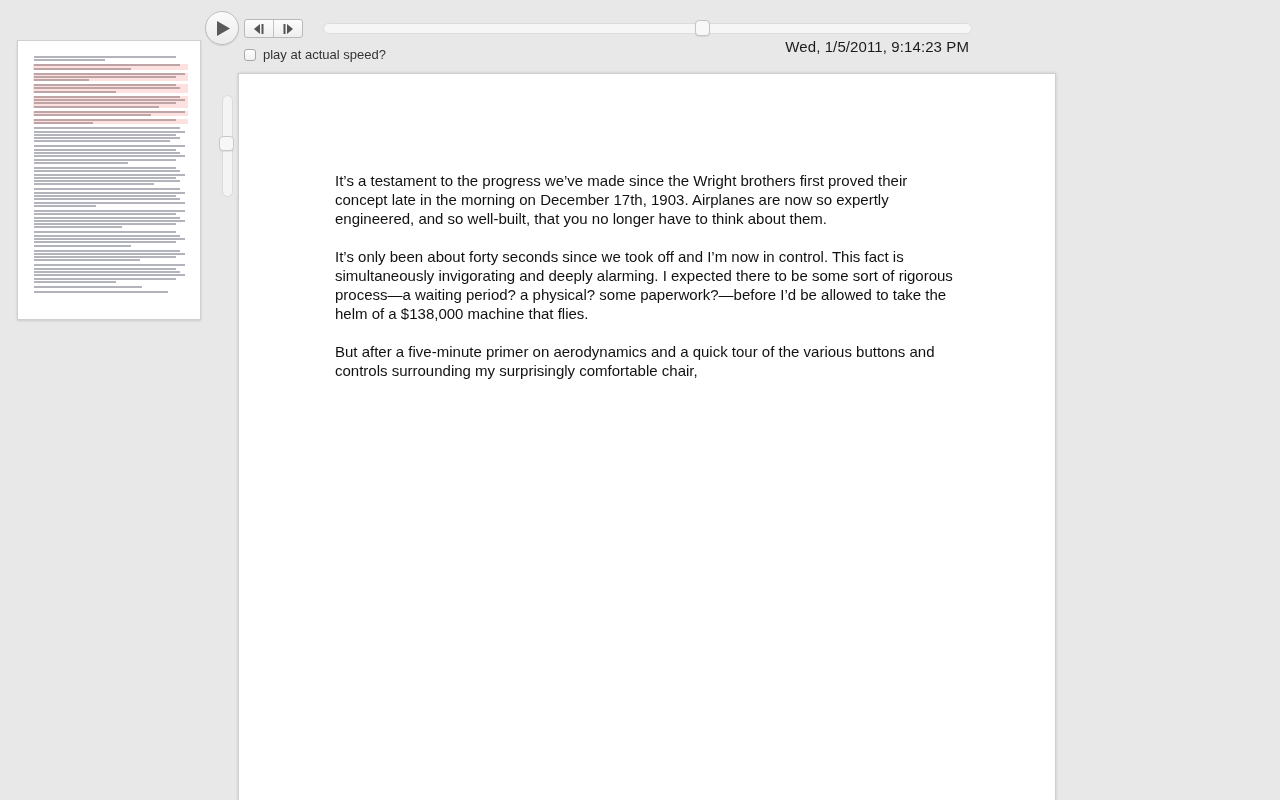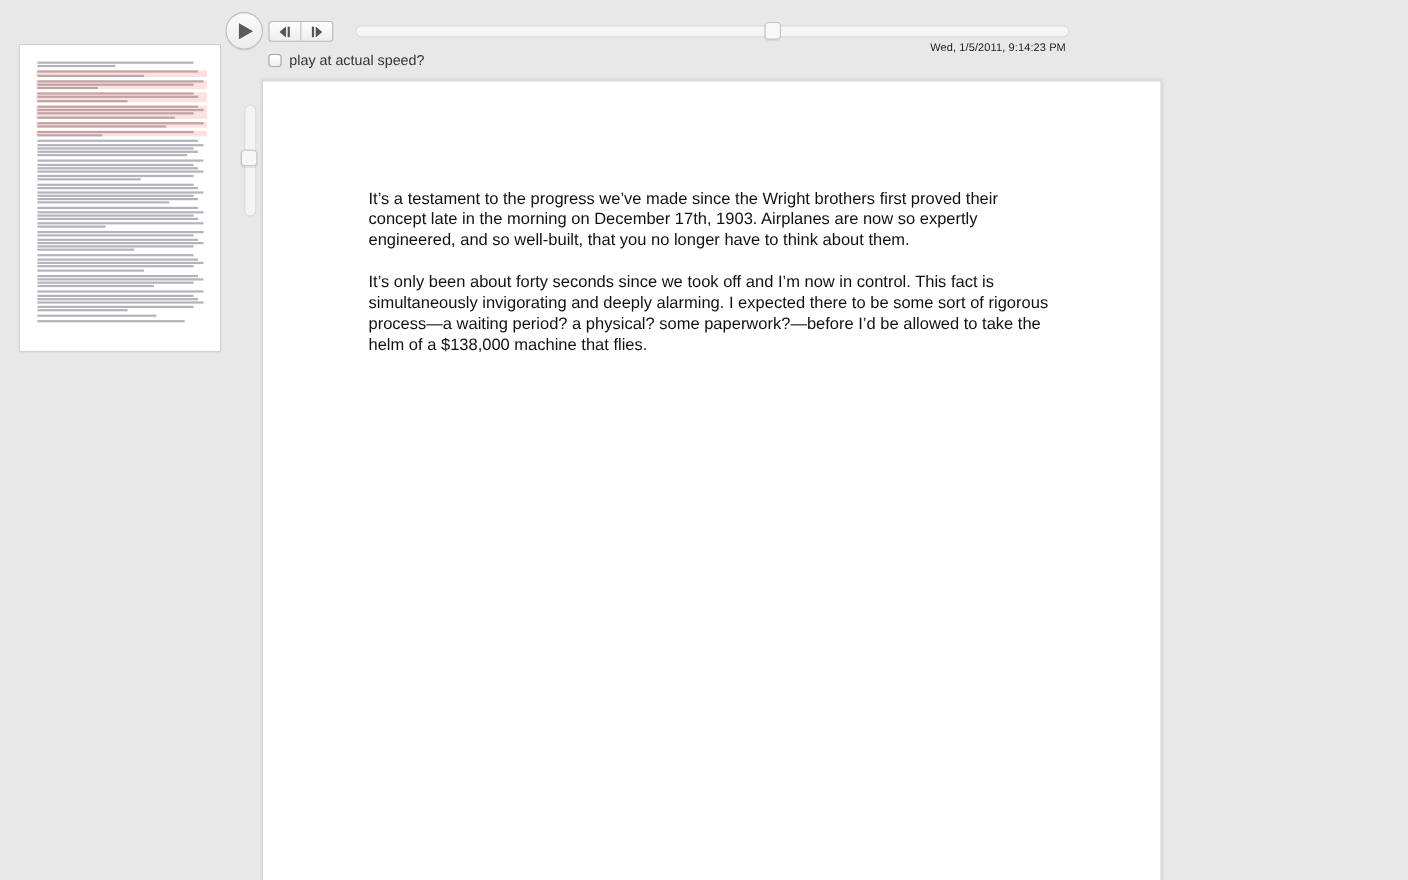--- a/index.html
+++ b/index.html
@@ -63,21 +63,21 @@
       position: absolute; left: 323px; top: 23px; width: 649px; height: 11px;
       background: #f6f6f6; border: 1px solid #dcdcdc; border-radius: 6px;
     }
     .hslider-thumb {
       position: absolute; left: 695px; top: 20px; width: 15px; height: 16px;
       background: #f8f8f8; border: 1px solid #c4c4c4; border-radius: 4px;
       box-shadow: 0 1px 1px rgba(0,0,0,0.08);
     }
     .timestamp {
       position: absolute; right: 311px; top: 38px;
-      font-size: 10px; color: #1c1c1c; letter-spacing: 0.1px;
+      font-size: 15px; color: #1c1c1c; letter-spacing: 0.1px;
     }
 
     
     .speed-check {
       position: absolute; left: 244px; top: 47px; display: flex; align-items: center;
     }
     .checkbox {
       width: 12px; height: 12px; border: 1px solid #a8a8a8; border-radius: 3px;
       background: linear-gradient(#fff, #f0f0f0);
     }
@@ -239,15 +239,17 @@
 
   <div class="page">
     <div class="doc">
       <p>It’s a testament to the progress we’ve made since the Wright brothers first proved their
 concept late in the morning on December 17th, 1903. Airplanes are now so expertly
 engineered, and so well-built, that you no longer have to think about them.</p>
       <p>It’s only been about forty seconds since we took off and I’m now in control. This fact is
 simultaneously invigorating and deeply alarming. I expected there to be some sort of rigorous
 process—a waiting period? a physical? some paperwork?—before I’d be allowed to take the
 helm of a $138,000 machine that flies.</p>
+      <p>But after a five-minute primer on aerodynamics and a quick tour of the various buttons and
+controls surrounding my surprisingly comfortable chair,</p>
     </div>
   </div>
 </div>
 
 </body></html>

